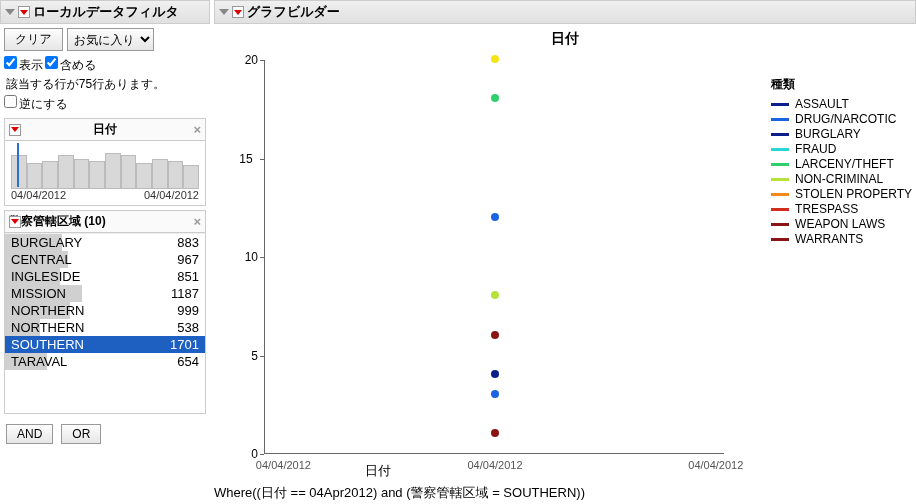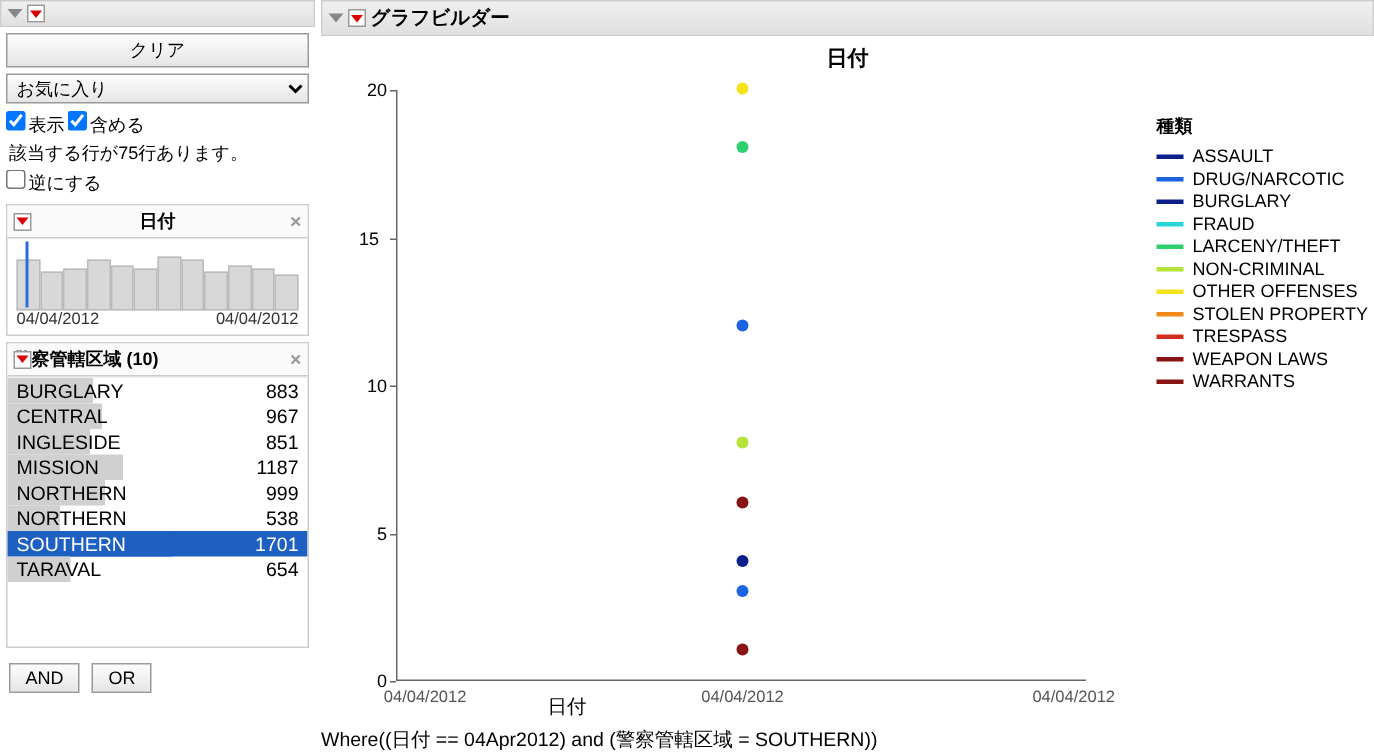--- a/index.html
+++ b/index.html
@@ -6,21 +6,21 @@
 body { font-family: Arial, "Helvetica Neue", sans-serif; font-size: 12px; background: #fff; color: #000; width: 916px; height: 504px; overflow: hidden; position: relative; }
 
 .panel-header { background: linear-gradient(#f0f0f0, #e0e0e0); border: 1px solid #ccc; padding: 2px 4px; display: flex; align-items: center; gap: 3px; font-weight: bold; font-size: 13px; }
 .disclosure-tri { width: 0; height: 0; border-left: 5px solid transparent; border-right: 5px solid transparent; border-top: 6px solid #888; display:inline-block; }
 .red-tri { width: 12px; height: 12px; background: #fff; border:1px solid #999; display:inline-flex; align-items:center; justify-content:center; }
 .red-tri::before { content:""; width:0; height:0; border-left:4px solid transparent; border-right:4px solid transparent; border-top:5px solid #d00; }
 
 .left-panel { position:absolute; left:0; top:0; width:210px; }
 .right-panel { position:absolute; left:214px; top:0; right:0; }
 
-.toolbar { padding: 4px; display:flex; gap:4px;flex-direction:column; }
+.toolbar { padding: 4px; display:flex; gap:4px; }
 .btn { background: linear-gradient(#fdfdfd,#e6e6e6); border:1px solid #999; padding:2px 10px; font-size:12px; cursor:pointer; }
 select.btn { padding:1px 2px; }
 
 .cb-row { padding: 1px 4px; display:flex; gap:2px; align-items:center; }
 input[type=checkbox]{ margin-right:2px; }
 
 .caption { padding: 1px 6px; font-size:12px; }
 
 .sub-panel { border:1px solid #ccc; margin:4px; }
 .sub-head { display:flex; align-items:center; justify-content:center; position:relative; padding:2px 4px; font-weight:bold; border-bottom:1px solid #ccc; background:#fafafa;}
@@ -59,20 +59,21 @@
 
 .where-clause { position:absolute; left:214px; font-size:13px; }
 </style>
 </head>
 <body>
 
 <div class="left-panel">
   <div class="panel-header">
     <span class="disclosure-tri"></span>
     <span class="red-tri"></span>
+    <span>ローカルデータフィルタ</span>
   </div>
 
   <div class="toolbar">
     <button class="btn">クリア</button>
     <select class="btn">
       <option>お気に入り</option>
     </select>
   </div>
 
   <div class="cb-row">
@@ -211,24 +212,20 @@
           </div>
           <div class="lg-row">
             <span class="lg-sw" style="background: rgb(47, 207, 110);"></span>
             <span>LARCENY/THEFT</span>
           </div>
           <div class="lg-row">
             <span class="lg-sw" style="background: rgb(182, 227, 58);"></span>
             <span>NON-CRIMINAL</span>
           </div>
           <div class="lg-row">
-            <span class="lg-sw" style="background: rgb(245, 227, 26);"></span>
-            <span>OTHER OFFENSES</span>
-          </div>
-          <div class="lg-row">
             <span class="lg-sw" style="background: rgb(242, 138, 27);"></span>
             <span>STOLEN PROPERTY</span>
           </div>
           <div class="lg-row">
             <span class="lg-sw" style="background: rgb(210, 45, 30);"></span>
             <span>TRESPASS</span>
           </div>
           <div class="lg-row">
             <span class="lg-sw" style="background: rgb(138, 19, 19);"></span>
             <span>WEAPON LAWS</span>

